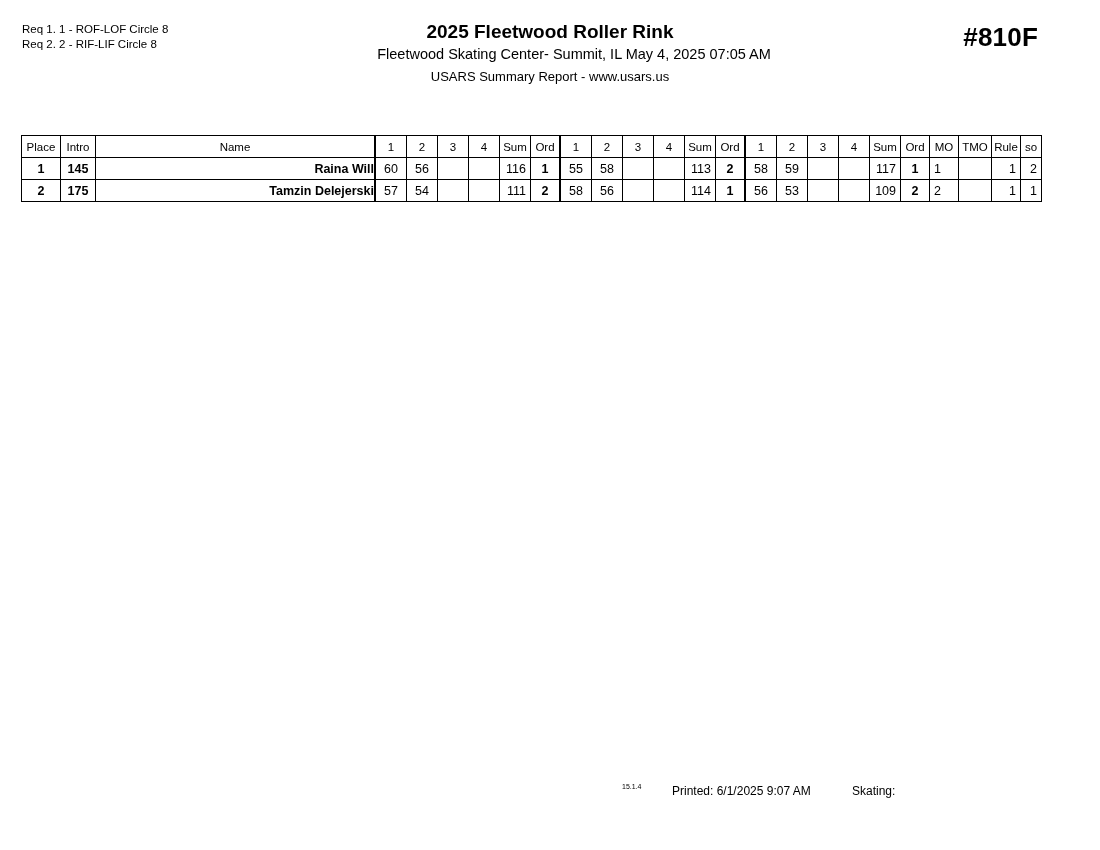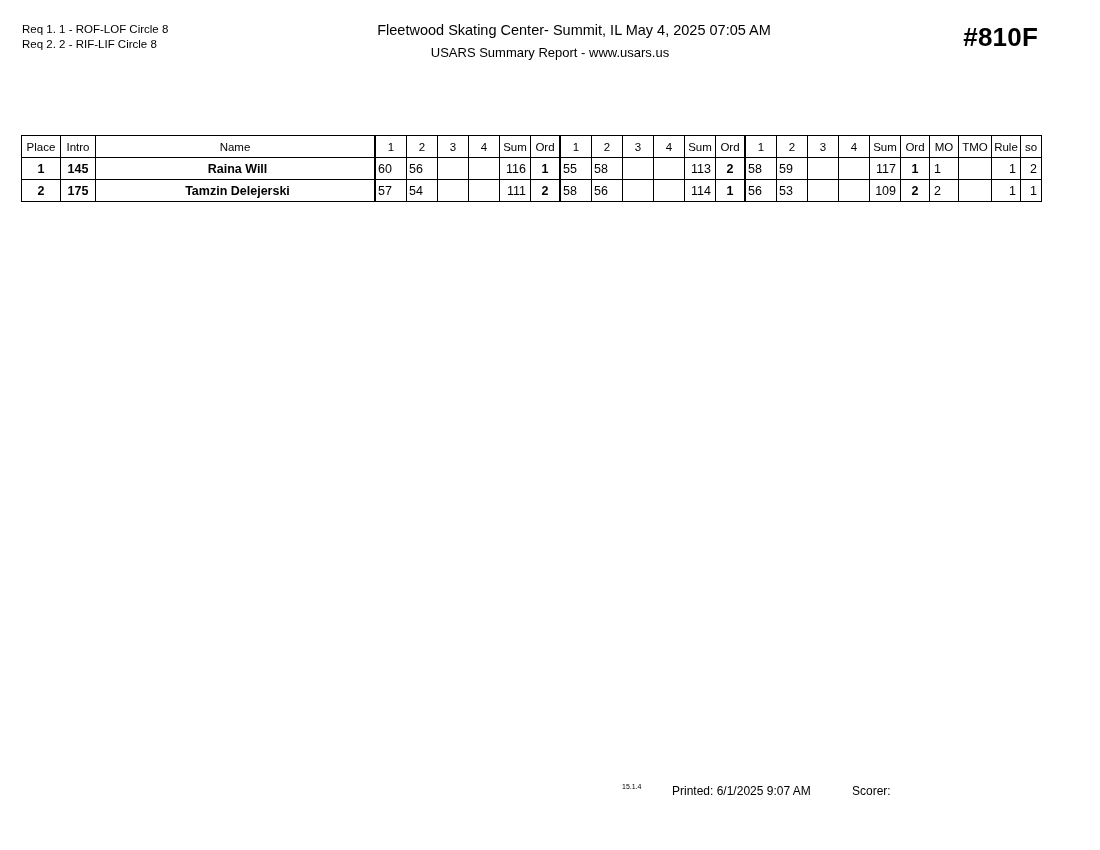--- a/index.html
+++ b/index.html
@@ -118,22 +118,22 @@
   td.h-rule  { width: 28px; }
   td.h-so    { width: 20px; }
 
   
   tr.data td {
     height: 21px;
     font-size: 12.5px;
   }
   tr.data td.place { font-weight: bold; }
   tr.data td.cont  { font-weight: bold; }
-  tr.data td.name  { text-align: center; padding-left: 5px; font-weight: bold; font-size: 12.5px; }
-  tr.data td.score { text-align: left; padding-left: 2px; }
+  tr.data td.name  { text-align: right; padding-left: 5px; font-weight: bold; font-size: 12.5px; }
+  tr.data td.score { text-align: left; padding-left: 8px; }
   tr.data td.sum   { text-align: right; padding-right: 4px; }
   tr.data td.ord   { font-weight: bold; }
   tr.data td.mo    { text-align: left; padding-left: 4px; }
   tr.data td.tmo   { text-align: left; padding-left: 4px; }
   tr.data td.rule  { text-align: right; padding-right: 4px; }
   tr.data td.so    { text-align: right; padding-right: 4px; }
 
   
   .sep-left { border-left: 2px solid #000 !important; }
 
@@ -168,20 +168,21 @@
 <body>
 
 <div class="req-block">
   <div>Req  1.  1 - ROF-LOF Circle 8</div>
   <div>Req  2.  2 - RIF-LIF Circle 8</div>
 </div>
 
 <div class="event-number">#810F</div>
 
 <div class="header">
+  <div class="line1">2025 Fleetwood Roller Rink</div>
   <div class="line2">Fleetwood Skating Center- Summit, IL  May 4, 2025  07:05 AM</div>
   <div class="line4">USARS Summary Report - www.usars.us</div>
 </div>
 
 <div class="table-wrap">
   <table class="results">
     <colgroup>
       <col style="width:38px">
         <col style="width:34px">
         <col style="width:278px">
@@ -306,14 +307,14 @@
       <td class="rule">1</td>
       <td class="so">1</td>
     </tr>
   </tbody>
     </table>
 </div>
 
 <div class="footer">
   <span class="tiny">15.1.4</span>
   <span class="printed">Printed:  6/1/2025  9:07 AM</span>
-  <span class="scorer">Scorer:</span>
+  <span class="scorer">Skating:</span>
 </div>
 
 </body></html>

